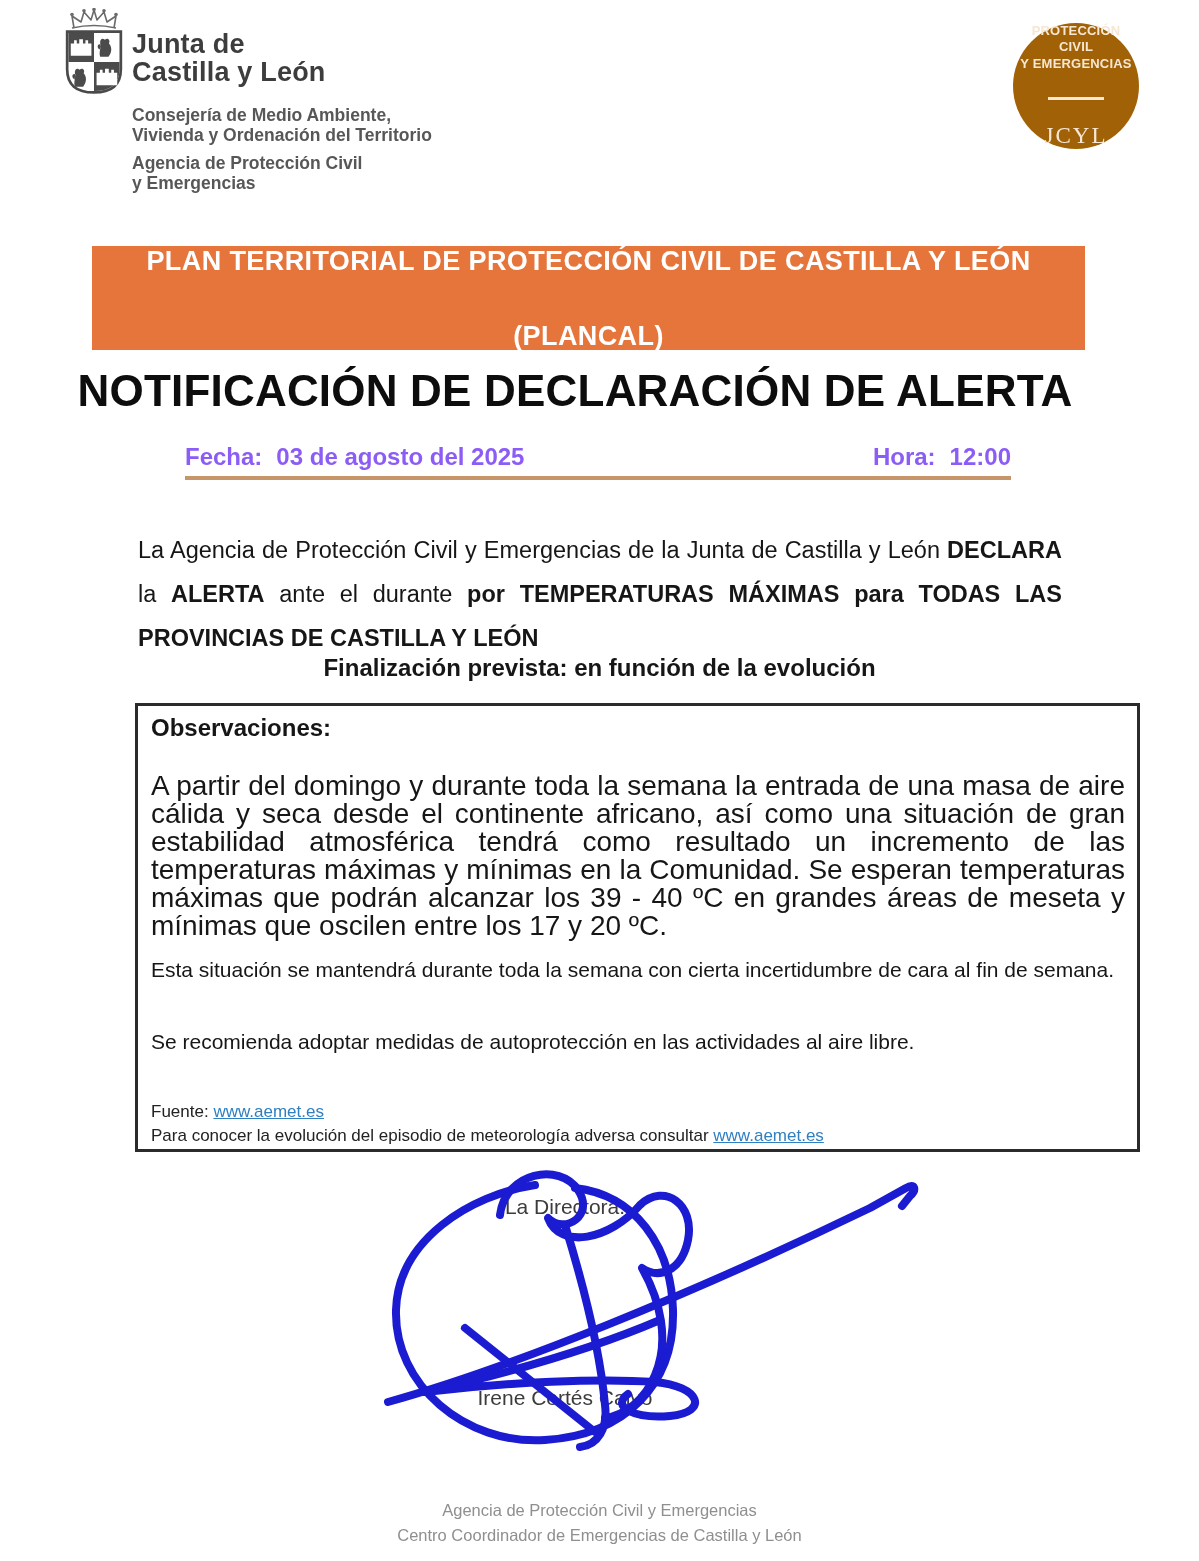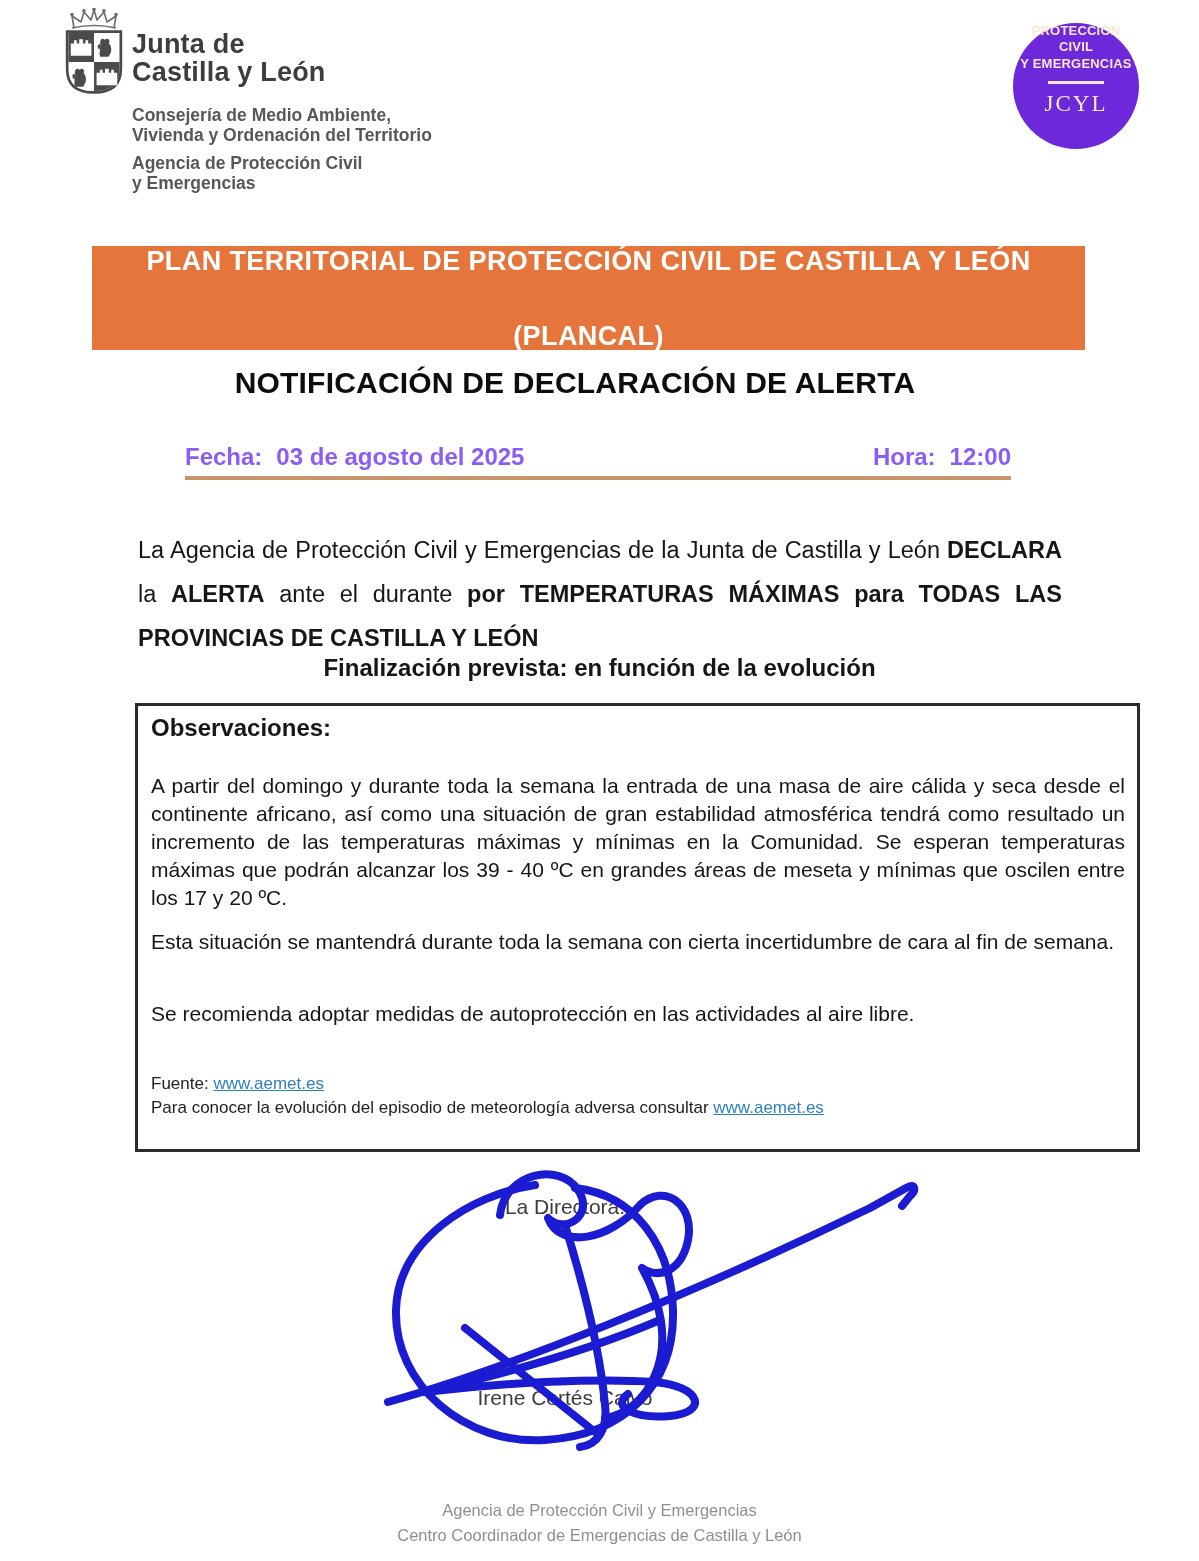--- a/index.html
+++ b/index.html
@@ -9,52 +9,52 @@
   }
   
   .logo-block{position:absolute;left:64px;top:8px;display:flex;gap:8px;}
   .crest{width:60px;display:flex;flex-direction:column;align-items:center;}
   .org-text{padding-top:22px;}
   .org-name{font-size:27px;font-weight:bold;color:#3d3d3d;line-height:1.05;letter-spacing:.2px;}
   .dept{margin-top:18px;font-size:17.5px;font-weight:bold;color:#575757;line-height:1.15;}
   .agency{margin-top:8px;font-size:17.5px;font-weight:bold;color:#575757;line-height:1.15;}
   .badge{
     position:absolute;left:1013px;top:23px;width:126px;height:126px;border-radius:50%;
-    background:#6d28d9;color:#F6E7D5;display:flex;flex-direction:column;align-items:center;justify-content:flex-start;
+    background:#a16207;color:#F6E7D5;display:flex;flex-direction:column;align-items:center;justify-content:space-between;
     text-align:center;
   }
   .badge .b1{font-size:13px;font-weight:bold;line-height:1.25;letter-spacing:.2px;}
   .badge .rule{width:56px;height:3px;background:#F6E7D5;margin:9px 0 7px 0;}
   .badge .acr{font-family:"Liberation Serif","DejaVu Serif",serif;font-size:23px;letter-spacing:2px;}
   
   .banner{
     position:absolute;left:92px;top:246px;width:993px;height:104px;background:#E6753C;color:#ffffff;
     font-weight:bold;font-size:27px;text-align:center;display:flex;flex-direction:column;
     justify-content:space-evenly;letter-spacing:.4px;gap:44px;
   }
   
   .doc-title{position:absolute;left:0;top:366px;width:1150px;text-align:center;
-    font-size:30px;font-weight:bold;color:#0d0d0d;letter-spacing:.2px;}
+    font-size:44px;font-weight:bold;color:#0d0d0d;letter-spacing:.2px;}
   .meta{
     position:absolute;left:185px;top:443px;width:826px;display:flex;justify-content:space-between;
     font-size:24px;font-weight:bold;color:#8b5cf6;border-bottom:4px solid #C6966A;padding-bottom:5px;
   }
   .meta .lbl{margin-right:14px;}
   .meta .pair{display:flex;}
   
   .decl{position:absolute;left:138px;top:504px;width:924px;font-size:23.5px;line-height:44px;
     text-align:justify;color:#161616;}
   .decl b{font-weight:bold;}
   .final-line{position:absolute;left:0;top:654px;width:1199px;text-align:center;
     font-size:24px;font-weight:bold;color:#161616;}
   
   .obs{position:absolute;left:135px;top:703px;width:1005px;height:449px;border:3px solid #2b2b2b;
     box-sizing:border-box;padding:8px 12px 0 13px;color:#161616;}
   .obs .head{font-size:24px;font-weight:bold;}
-  .obs .p1{margin:30px 0 0 0;font-size:21px;line-height:28px;text-align:justify;}
+  .obs .p1{margin:30px 0 0 0;font-size:28px;line-height:28px;text-align:justify;}
   .obs .p2{margin:16px 0 0 0;font-size:21px;line-height:28px;text-align:justify;}
   .obs .p3{margin:44px 0 0 0;font-size:21px;line-height:28px;}
   .obs .src{margin:44px 0 0 0;font-size:17px;line-height:24px;color:#222;}
   .obs a{color:#2F7FC1;text-decoration:underline;}
   
   .sig-role{position:absolute;left:0;top:1195px;width:1130px;text-align:center;
     font-size:21px;color:#3c3c3c;}
   .sig-name{position:absolute;left:0;top:1386px;width:1130px;text-align:center;
     font-size:21px;color:#3c3c3c;}
   .sig-ink{position:absolute;left:370px;top:1160px;width:620px;height:310px;pointer-events:none;}

